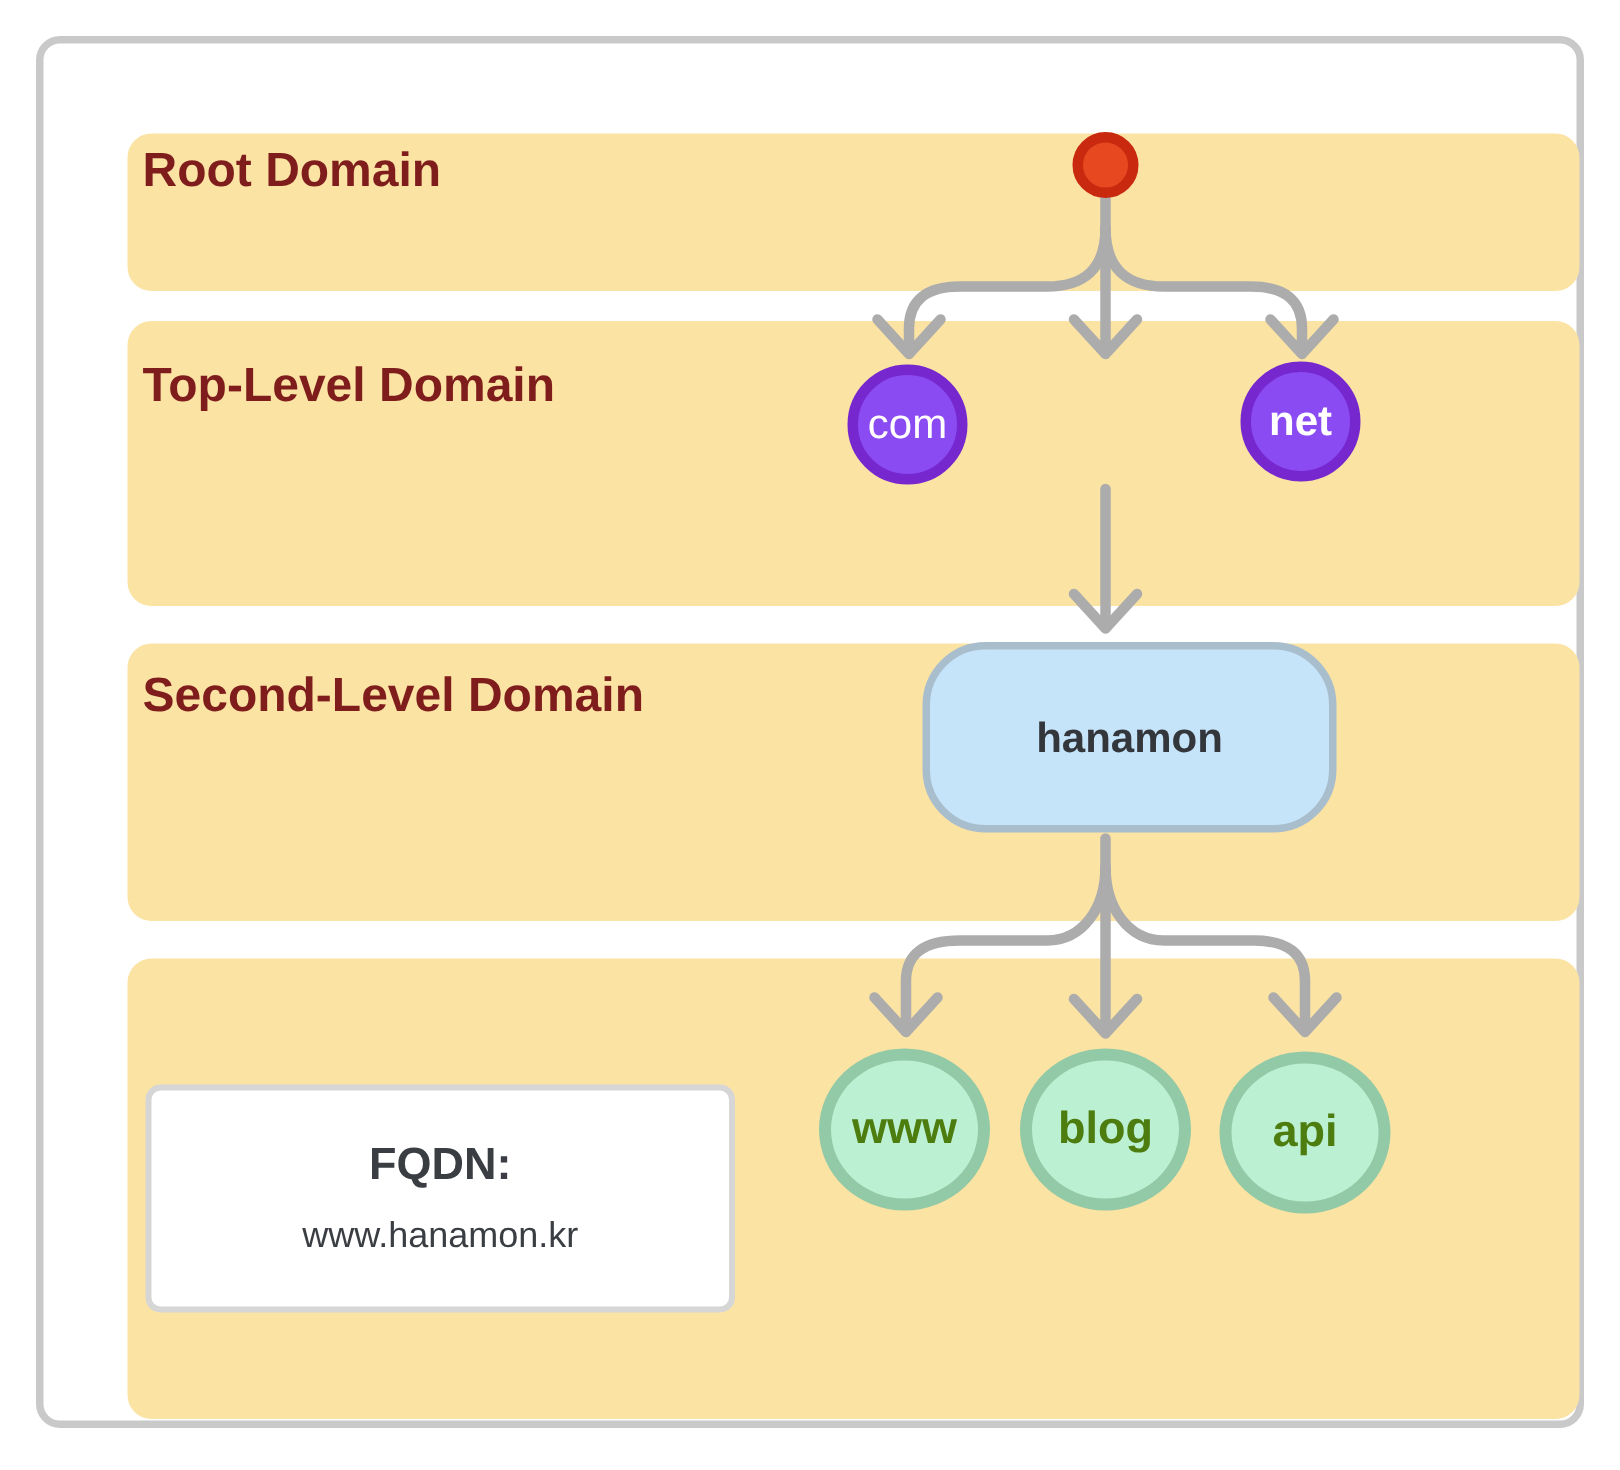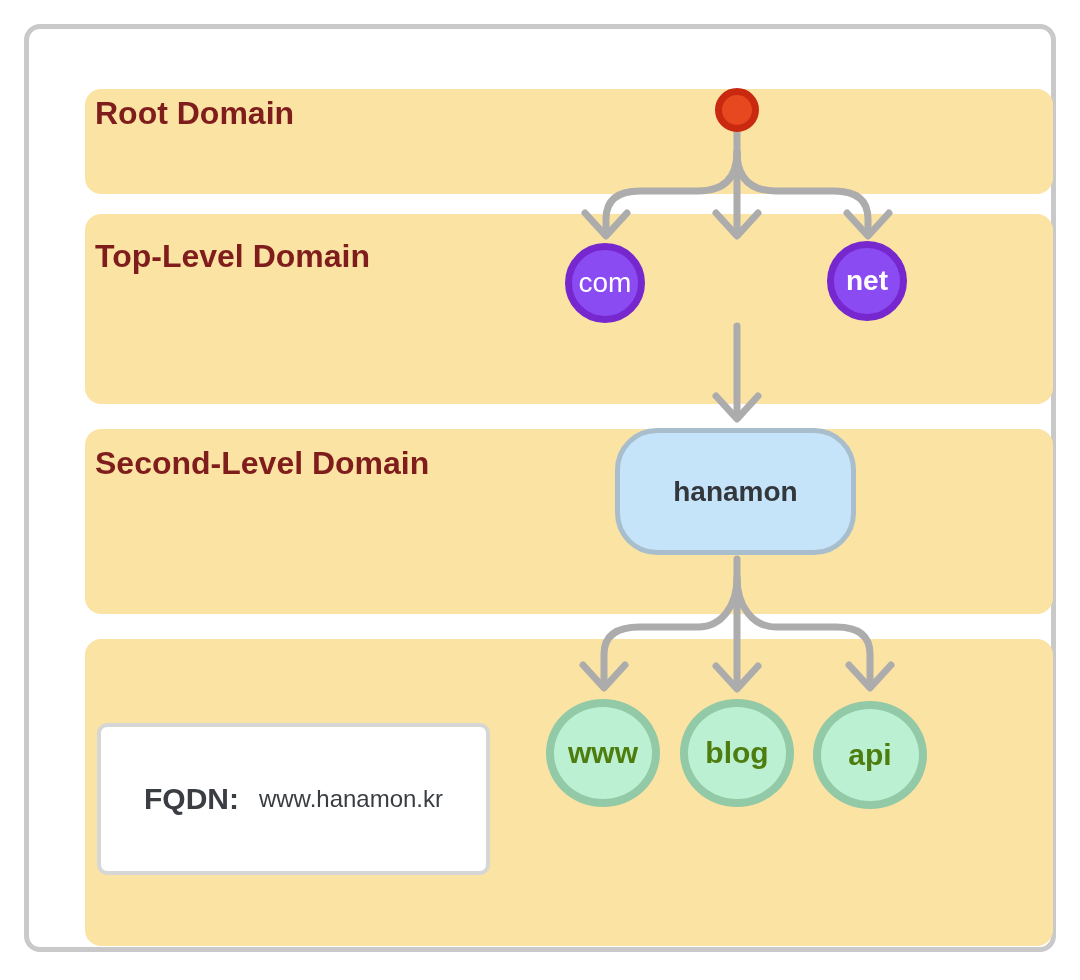--- a/index.html
+++ b/index.html
@@ -92,21 +92,21 @@
     color: #ffffff;
     font-size: 28px;
     font-weight: 500;
   }
   .tld-com { left: 565px; top: 243px; }
   .tld-kr  { left: 697px; top: 243px; }
   .tld-net { left: 827px; top: 241px; font-weight: bold; }
 
   .sld-box {
     left: 615px; top: 428px;
-    width: 241px; height: 127px;
+    width: 276px; height: 127px;
     background: #c5e3f9;
     border: 5px solid #a9becc;
     border-radius: 42px;
     color: #33373c;
     font-size: 28px;
     font-weight: 700;
   }
   .sub-circle {
     width: 114px; height: 108px;
     border-radius: 50%;
@@ -122,21 +122,21 @@
 
   .fqdn-box {
     position: absolute;
     left: 97px; top: 723px;
     width: 393px; height: 152px;
     box-sizing: border-box;
     background: #ffffff;
     border: 4px solid #d6d6d6;
     border-radius: 10px;
     display: flex;
-    flex-direction: row;
+    flex-direction: column;
     align-items: center;
     justify-content: center;
     gap: 20px;
     z-index: 3;
   }
   .fqdn-heading {
     font-size: 30px;
     font-weight: 700;
     color: #3a3e43;
     line-height: 1;

